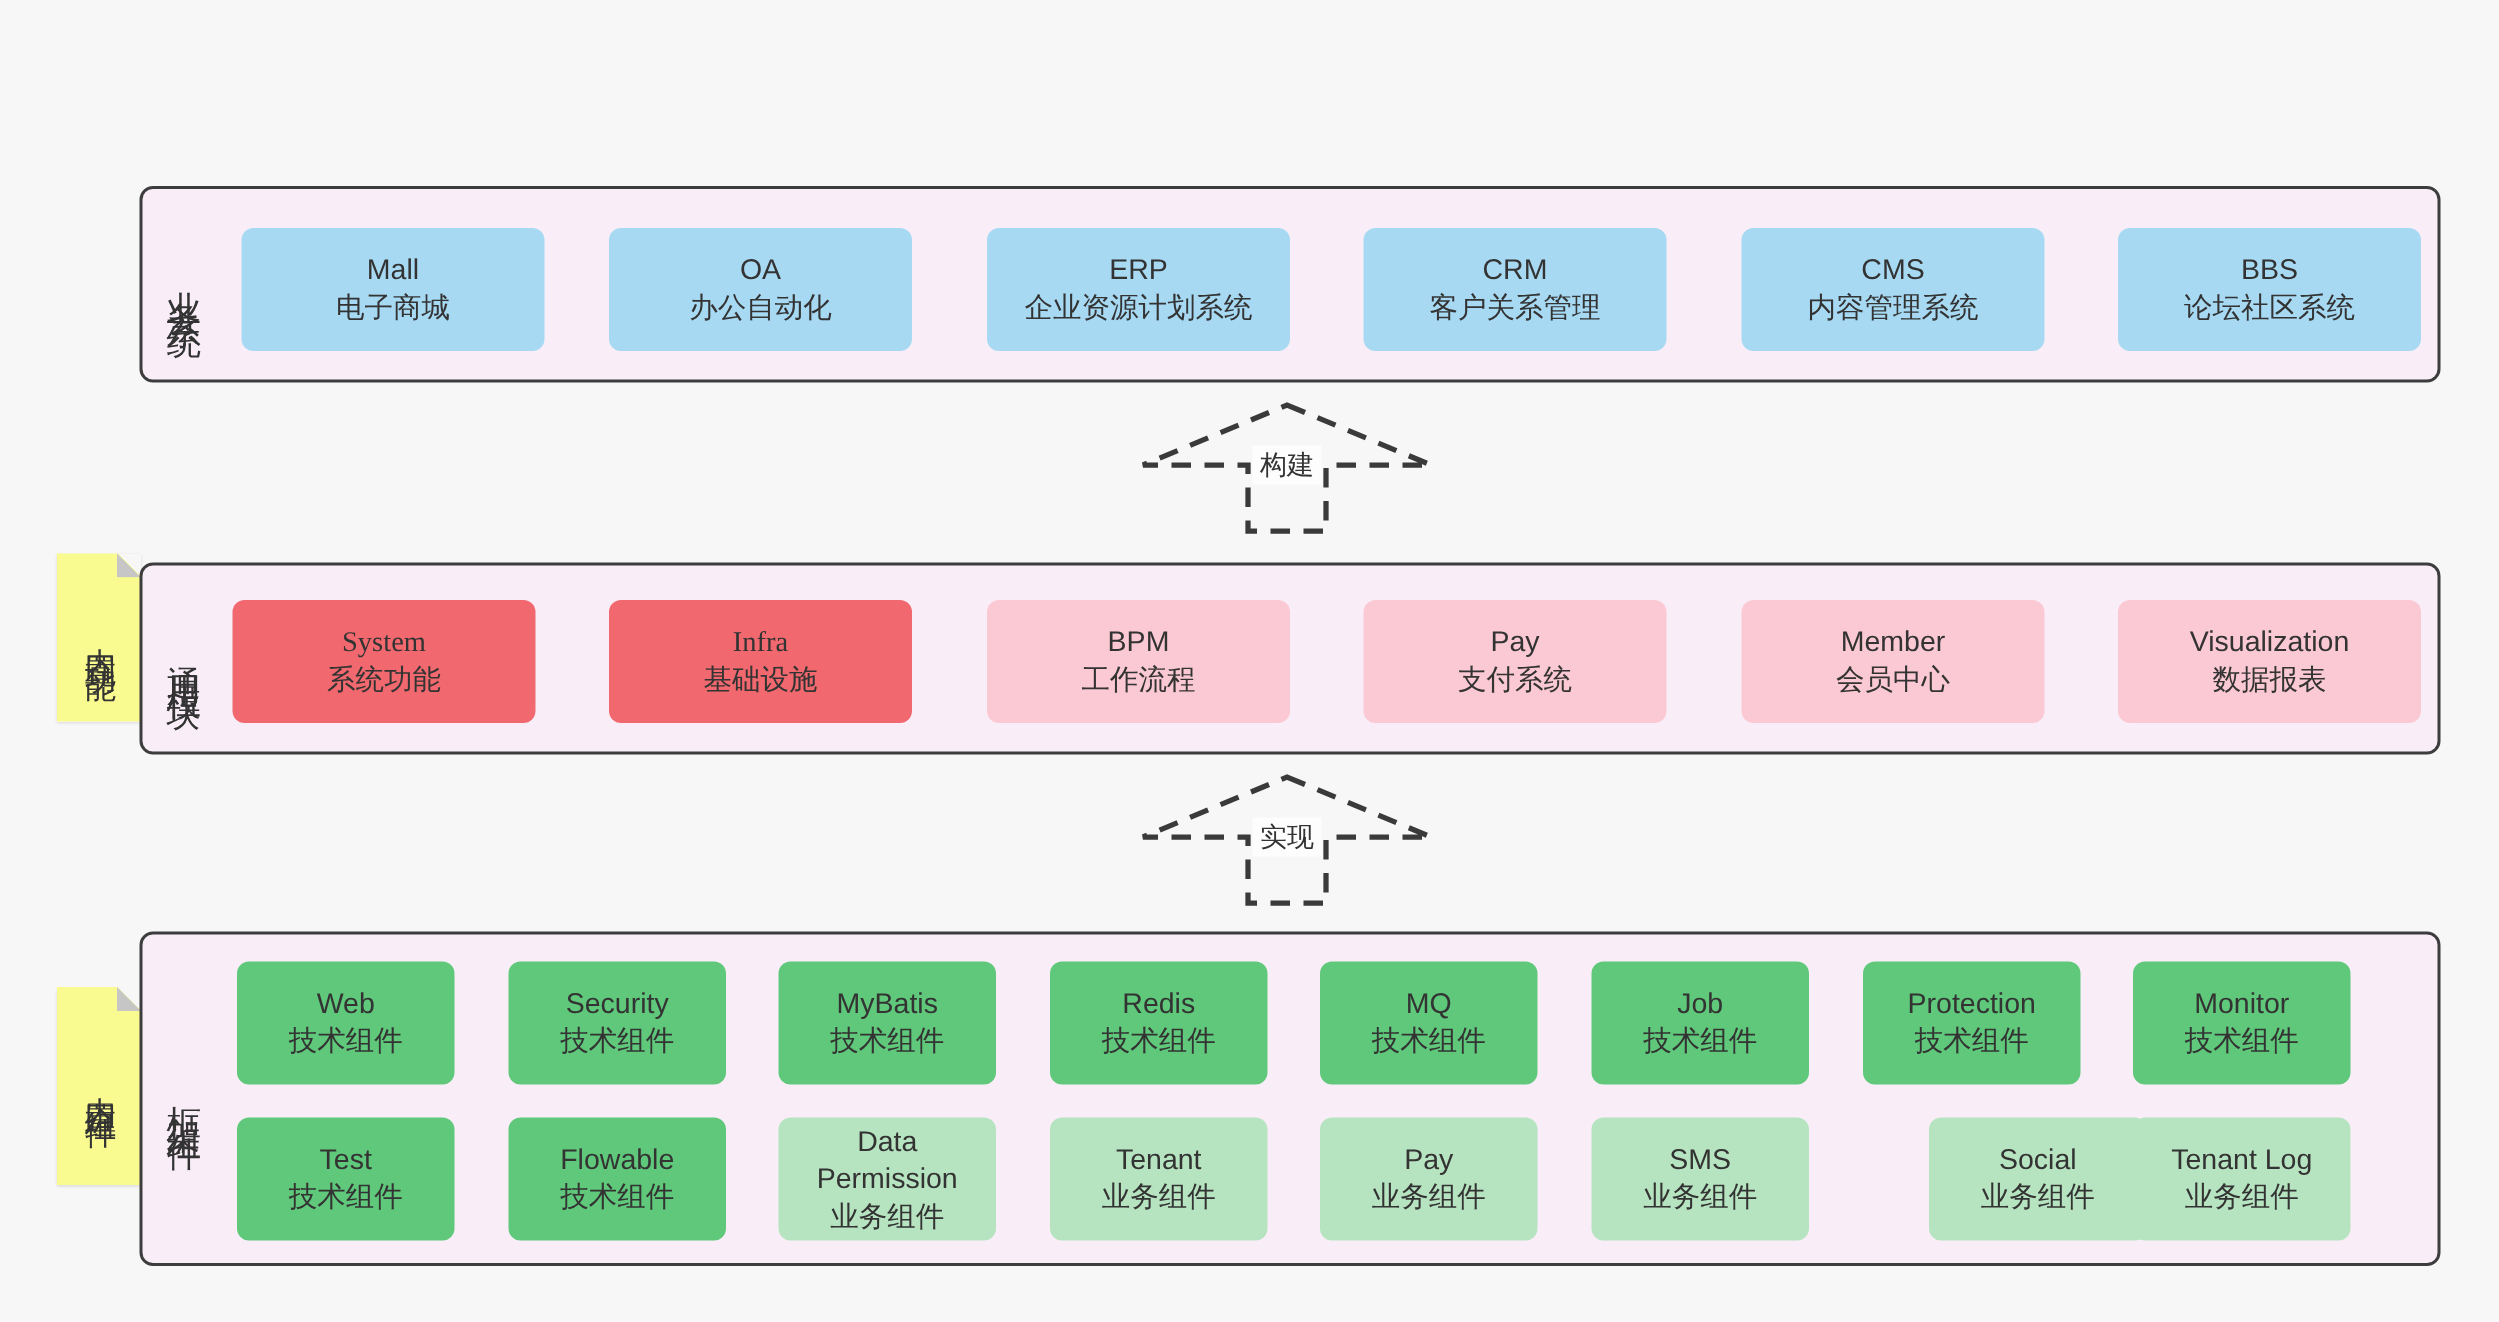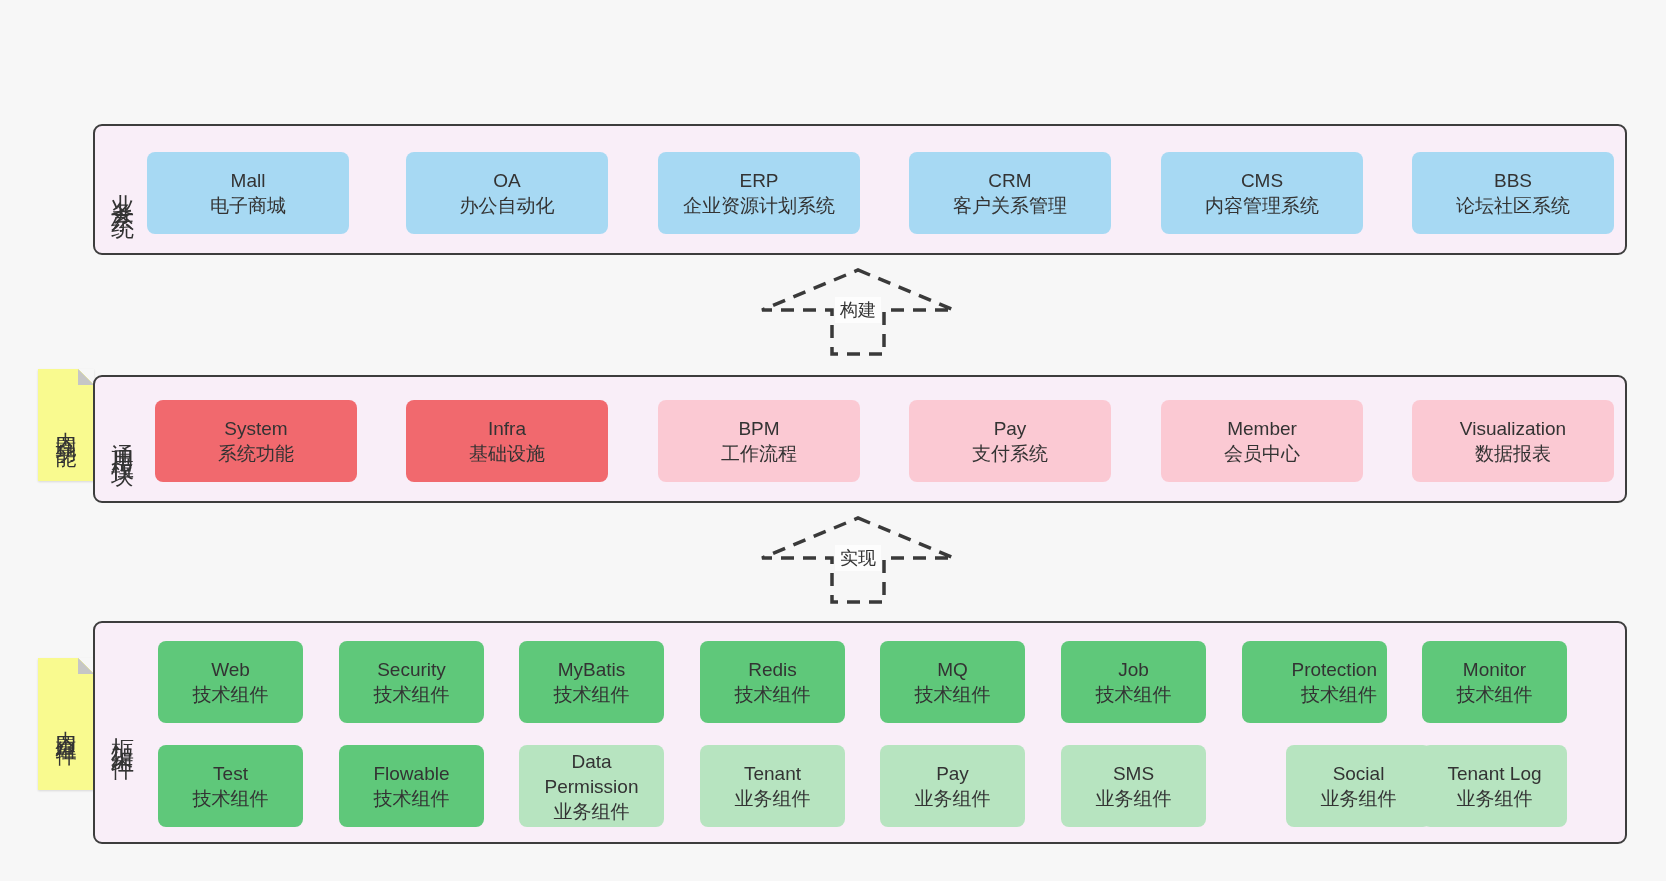--- a/index.html
+++ b/index.html
@@ -40,21 +40,21 @@
     border-radius:8px;
     display:flex;flex-direction:column;
     align-items:center;justify-content:center;
     text-align:center;
     font-size:19px;line-height:25px;
     color:var(--text);
     padding:4px 10px;
   }
   .box span{display:block;}
   .blue{background:var(--blue);}
-  .red{background:var(--red);}
+  .red{background:var(--red);font-family:Liberation Serif, serif;}
   .pink{background:var(--pink);}
   .green{background:var(--green);}
   .green-light{background:var(--green_light);}
   .wide{width:202px;height:82px;}
   .small{width:145px;height:82px;}
   .sticky{
     position:absolute;
     width:56px;
     background:linear-gradient(225deg,transparent 11px,var(--sticky) 0);
     z-index:1;
@@ -114,21 +114,21 @@
     <div class="sticky-text">内置功能</div>
   </div>
 
   <div class="sticky" style="left:38px;top:658px;height:132px;">
     <div class="fold"></div>
     <div class="sticky-text">内置组件</div>
   </div>
 
   <div class="panel" style="left:93px;top:124px;width:1534px;height:131px;">
     <div class="side-label">业务系统</div>
-    <div class="box wide blue" style="left:52px;top:26px;align-items:center;">
+    <div class="box wide blue" style="left:66px;top:26px;align-items:center;">
       <span>Mall</span>
       <span>电子商城</span>
     </div>
     <div class="box wide blue" style="left:311px;top:26px;">
       <span>OA</span>
       <span>办公自动化</span>
     </div>
     <div class="box wide blue" style="left:563px;top:26px;">
       <span>ERP</span>
       <span>企业资源计划系统</span>
@@ -195,21 +195,21 @@
       <span>技术组件</span>
     </div>
     <div class="box small green" style="left:785px;top:18px;">
       <span>MQ</span>
       <span>技术组件</span>
     </div>
     <div class="box small green" style="left:966px;top:18px;justify-content:center;">
       <span>Job</span>
       <span>技术组件</span>
     </div>
-    <div class="box small green" style="left:1147px;top:18px;align-items:flex-end;">
+    <div class="box small green" style="left:1147px;top:18px;">
       <span>Protection</span>
       <span>技术组件</span>
     </div>
     <div class="box small green" style="left:1327px;top:18px;">
       <span>Monitor</span>
       <span>技术组件</span>
     </div>
 
     <div class="box small green" style="left:63px;top:122px;">
       <span>Test</span>

